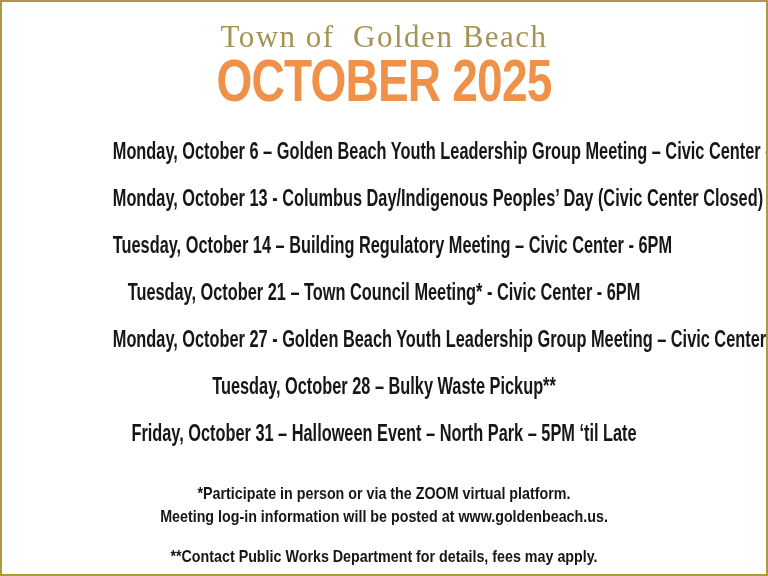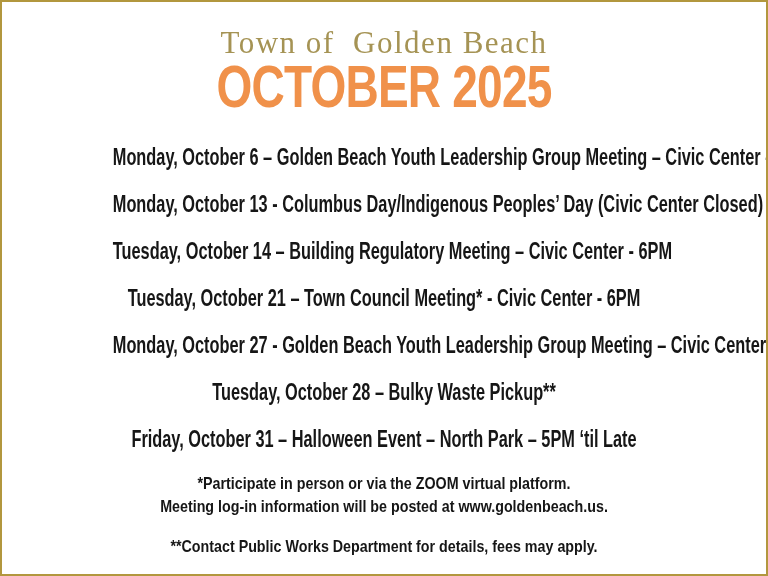--- a/index.html
+++ b/index.html
@@ -14,21 +14,21 @@
   body {
     font-family: "Liberation Sans", sans-serif;
     background: var(--bg-color);
     overflow: hidden;
   }
   .poster {
     width: 768px;
     height: 576px;
     border: 2px solid var(--border-color);
     background: var(--bg-color);
-    padding-top: 24px;
+    padding-top: 18px;
     overflow: hidden;
   }
   .town-title {
     text-align: center;
     font-family: "Liberation Serif", "DejaVu Serif", serif;
     font-size: 31px;
     line-height: 34px;
     color: var(--town-color);
     letter-spacing: 1.5px;
     white-space: pre;
@@ -56,21 +56,21 @@
     text-align: center;
     font-size: 23px;
     line-height: 23px;
     font-weight: bold;
     color: var(--text-color);
     white-space: nowrap;
     transform: scaleX(0.71);
     transform-origin: 50% 50%;
   }
   .notes {
-    margin-top: 21px;
+    margin-top: 37px;
   }
   .note-line {
     width: 100%;
     text-align: center;
     font-size: 17px;
     line-height: 23px;
     font-weight: bold;
     color: var(--text-color);
     white-space: nowrap;
     transform: scaleX(0.84);

